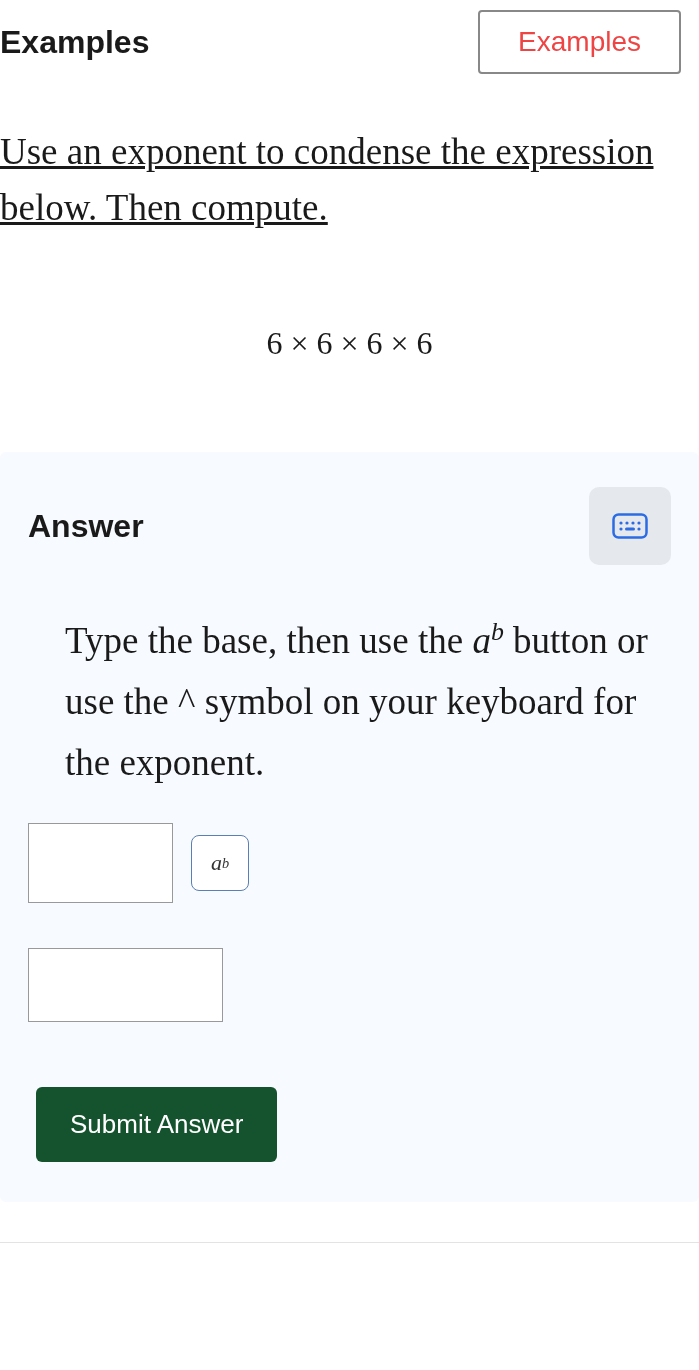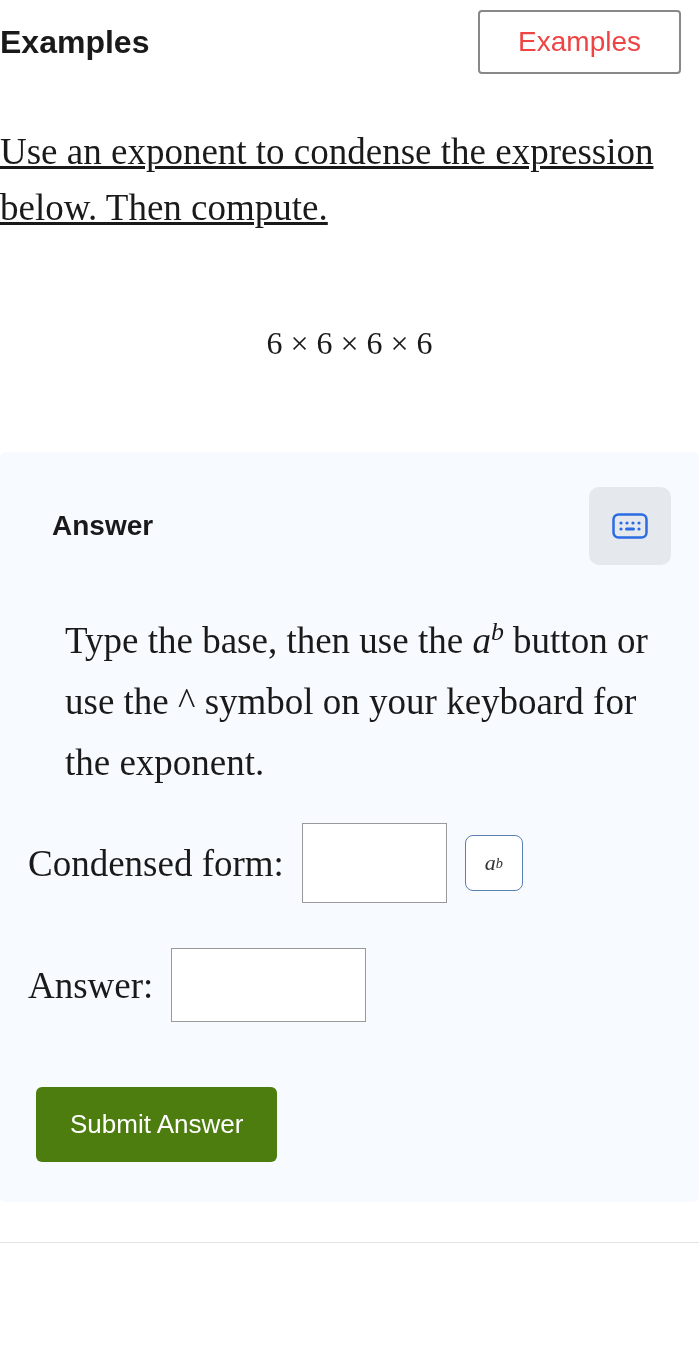--- a/index.html
+++ b/index.html
@@ -57,22 +57,21 @@
   }
   .answer-header {
     display: flex;
     justify-content: space-between;
     align-items: center;
     margin-bottom: 45px;
   }
   .answer-label {
     font-family: 'Segoe UI', Arial, sans-serif;
     font-weight: 700;
-    font-size: 28px;
-    margin-left: 24px;
+    font-size: 32px;
   }
   .keyboard-btn {
     width: 82px;
     height: 78px;
     background: #e5e9ee;
     border: none;
     border-radius: 10px;
     display: flex;
     align-items: center;
     justify-content: center;
@@ -128,21 +127,21 @@
     font-family: 'Cambria Math', Georgia, serif;
     font-style: italic;
     font-size: 22px;
     color: #333;
   }
   .exp-btn .sup {
     vertical-align: super;
     font-size: 0.65em;
   }
   .submit-btn {
-    background: #4d7c0f;
+    background: #14532d;
     color: #fff;
     border: none;
     border-radius: 6px;
     font-family: 'Segoe UI', Arial, sans-serif;
     font-size: 26px;
     padding: 22px 34px;
     cursor: pointer;
     margin-top: 20px;
     margin-left: 8px;
   }
@@ -180,29 +179,27 @@
         <circle cx="27" cy="16" r="1.6" fill="#2b6be4"></circle>
       </svg>
     </button>
   </div>
 
   <div class="instruction">
     <span>Type the base, then use the </span><span class="ab-inline"><span>a</span><span class="sup">b</span></span><span> button or use the ^ symbol on your keyboard for the exponent.</span>
   </div>
 
   <div class="input-row">
-    <span class="input-row-label">Condensed form:</span>
     <input class="math-input" type="text" value="" style="">
     <button class="exp-btn">
       <span>a</span>
         <span class="sup">b</span>
     </button>
   </div>
 
   <div class="input-row">
-    <span class="input-row-label">Answer:</span>
     <input class="math-input small" type="text" value="" style="">
   </div>
 
   <button class="submit-btn">Submit Answer</button>
 </div>
 
 <div class="divider"></div>
 
 </body></html>

